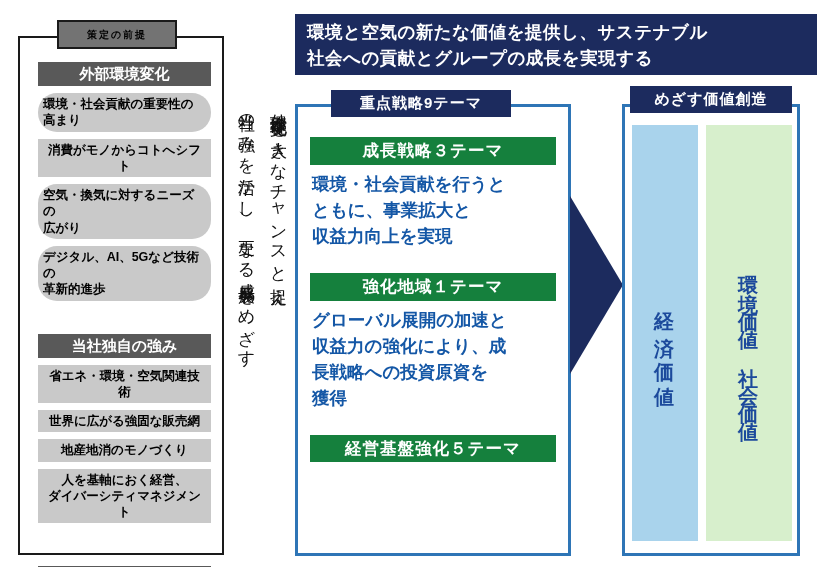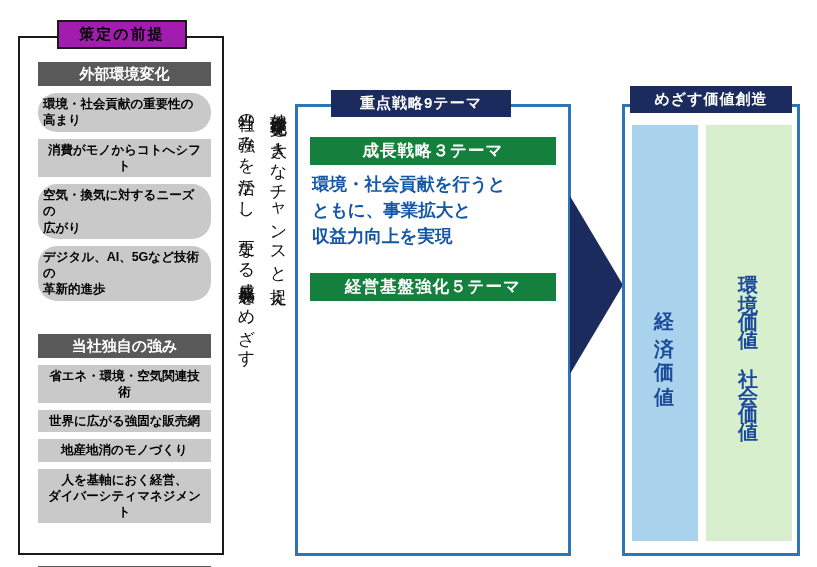--- a/index.html
+++ b/index.html
@@ -10,24 +10,24 @@
   }
   .canvas { position:relative; width:817px; height:567px; background:#fff; overflow:hidden; }
 
   
   .premise-panel {
     position:absolute; left:18px; top:36px; width:206px; height:519px;
     border:2px solid #1a1a1a; background:#fff;
   }
   .premise-body { padding:24px 11px 0 18px; display:flex; flex-direction:column; height:100%; }
   .premise-title {
-    position:absolute; left:57px; top:20px; width:130px; height:29px;
-    background:#a21caf; border:2px solid #1a1a1a; z-index:3;
+    position:absolute; left:57px; top:20px; width:120px; height:29px;
+    background:#737373; border:2px solid #1a1a1a; z-index:3;
     display:flex; align-items:center; justify-content:center;
-    font-weight:bold; font-size:15px; letter-spacing:2px; color:#000;
+    font-weight:bold; font-size:10px; letter-spacing:2px; color:#000;
   }
   .sec-header {
     background:#595959; color:#fff; font-weight:bold; font-size:15px;
     text-align:center; padding:3px 2px; margin-bottom:7px; line-height:1.2;
   }
   .sec-header.strengths { margin-top:26px; }
   .sec-header.philosophy { margin-top:36px; margin-bottom:0; letter-spacing:1px; }
   .gray-item {
     background:#c9c9c9; color:#000; font-weight:bold; font-size:12.5px;
     text-align:center; padding:3px 5px; margin-bottom:7px; line-height:1.3;
@@ -125,27 +125,38 @@
       <div class="sec-header philosophy">グループ経営理念</div>
     </div>
   </div>
   <div class="premise-title">策定の前提</div>
 
   <div class="bridge">
     <p>外部環境変化を大きなチャンスと捉え、</p>
     <p>当社の強みを活かし、更なる成長発展をめざす</p>
   </div>
 
+  <div class="banner">
+    <div>環境と空気の新たな価値を提供し、サステナブル</div>
+    <div>社会への貢献とグループの成長を実現する</div>
+  </div>
 
   <div class="strategy-panel">
     <div class="block">
       <div class="blue-header">成長戦略３テーマ</div>
       <div class="blue-body">環境・社会貢献を行うと
 ともに、事業拡大と
 収益力向上を実現</div>
+    </div>
+    <div class="block">
+      <div class="blue-header">強化地域１テーマ</div>
+      <div class="blue-body">グローバル展開の加速と
+収益力の強化により、成
+長戦略への投資原資を
+獲得</div>
     </div>
     <div class="block">
       <div class="blue-header">経営基盤強化５テーマ</div>
     </div>
   </div>
   <div class="navy-tab strategy-tab">重点戦略9テーマ</div>
 
   <div class="flow-arrow"></div>
 
   <div class="value-panel">

